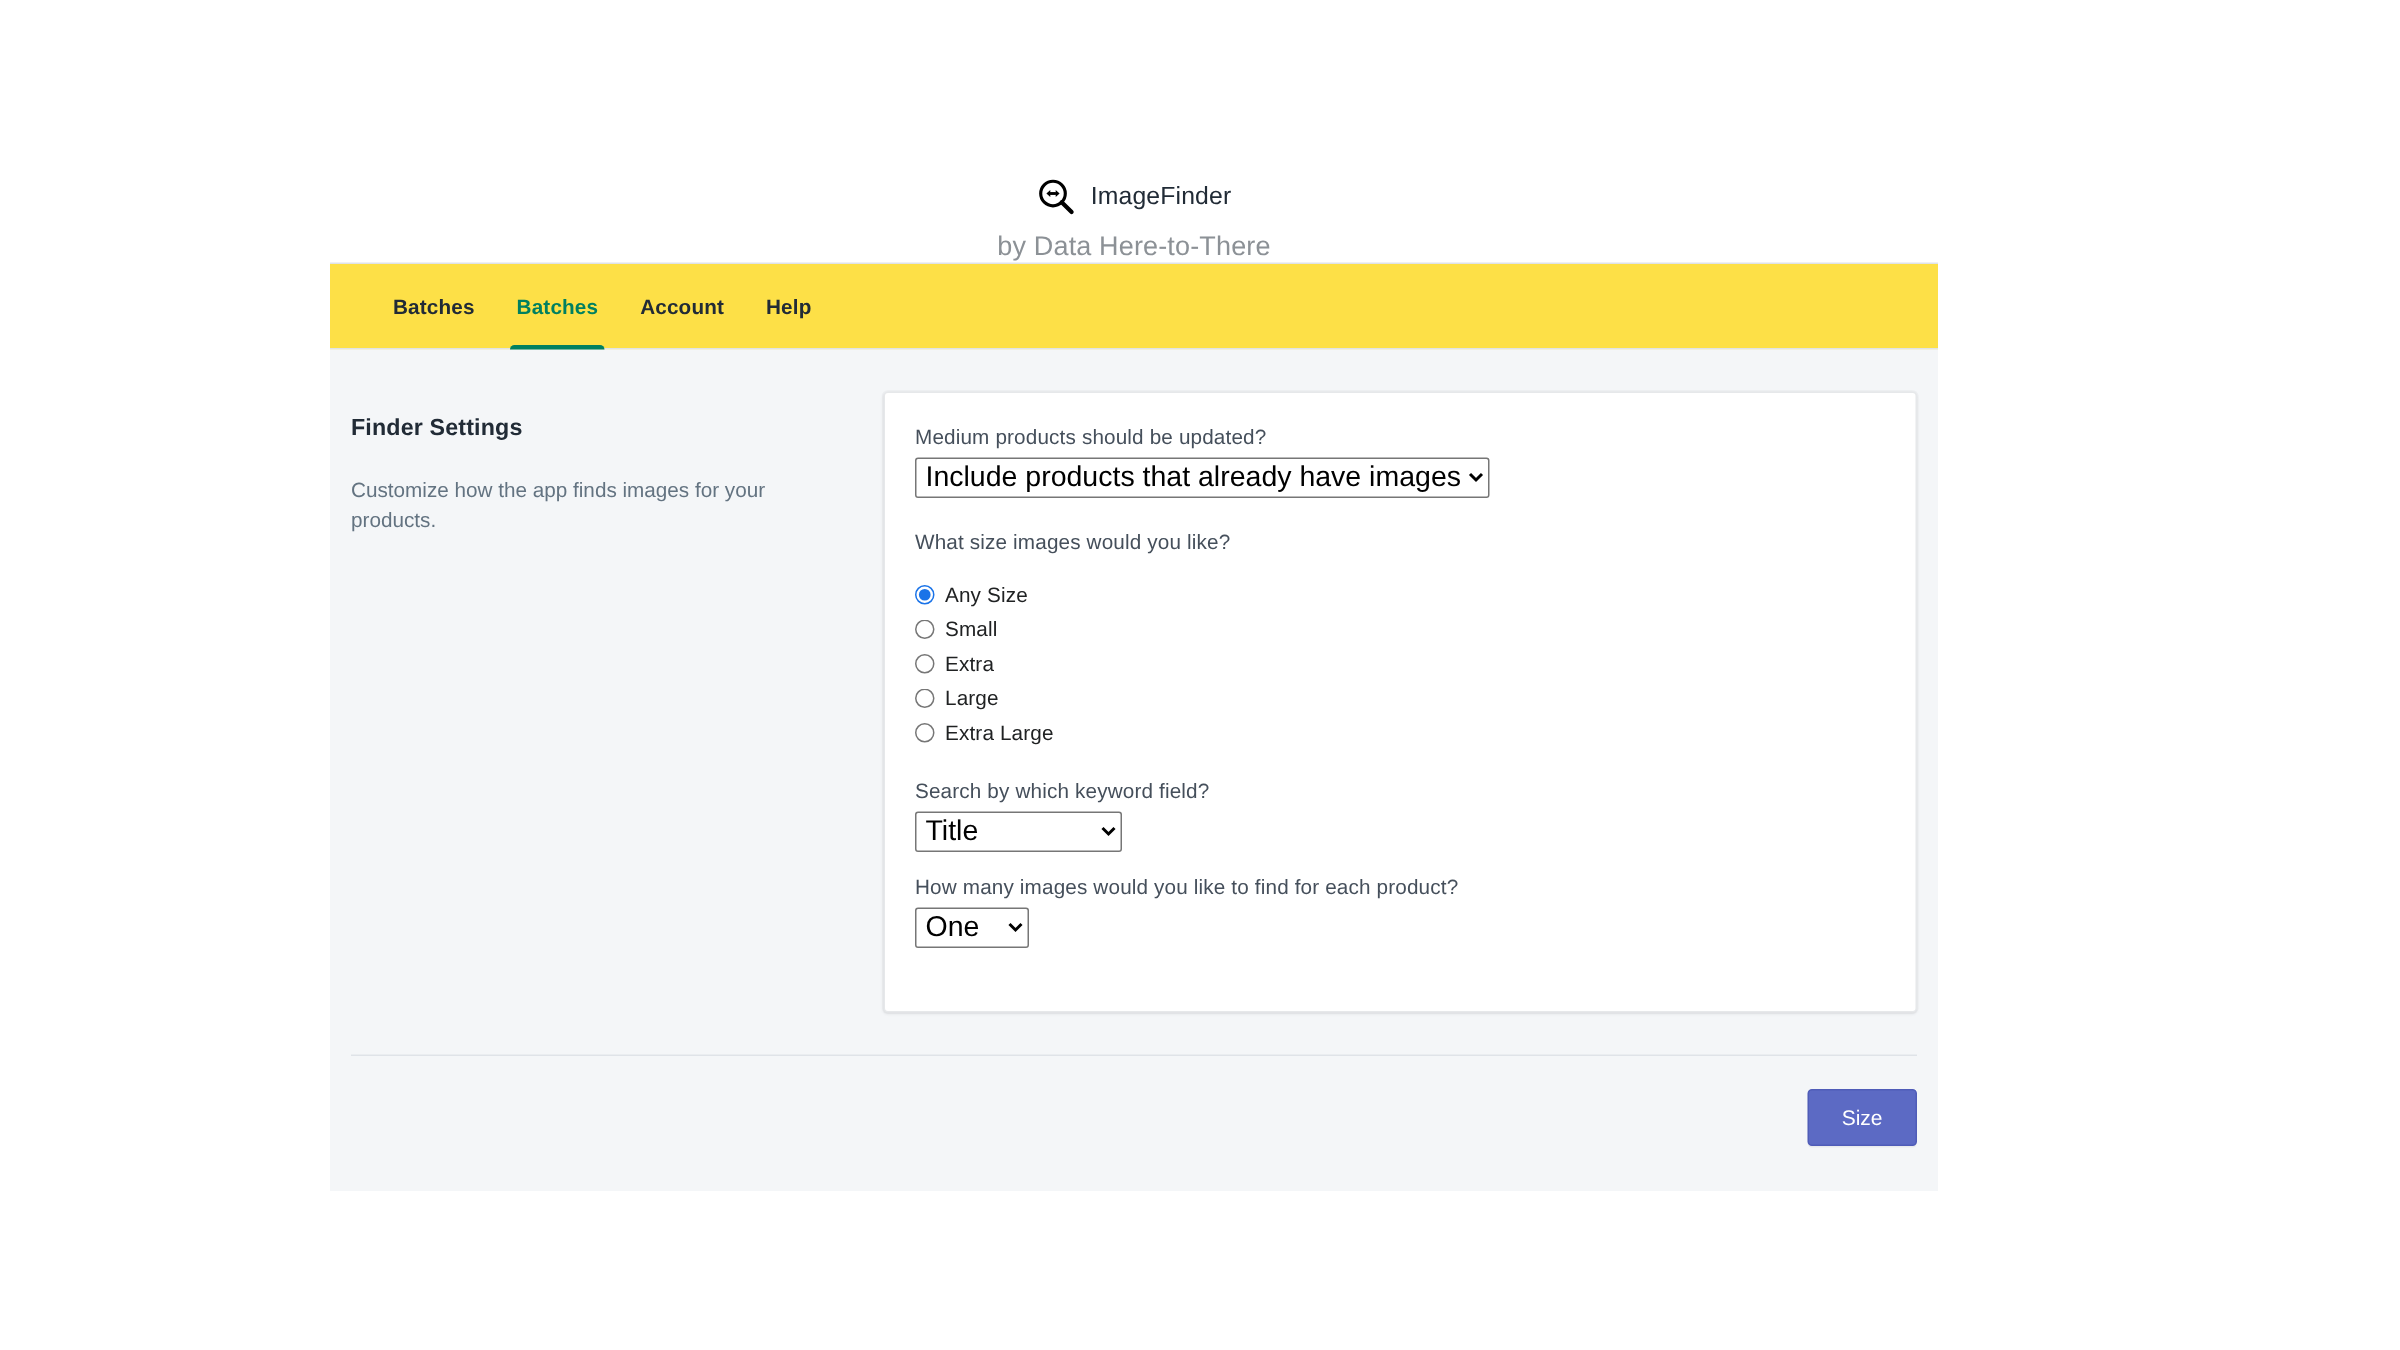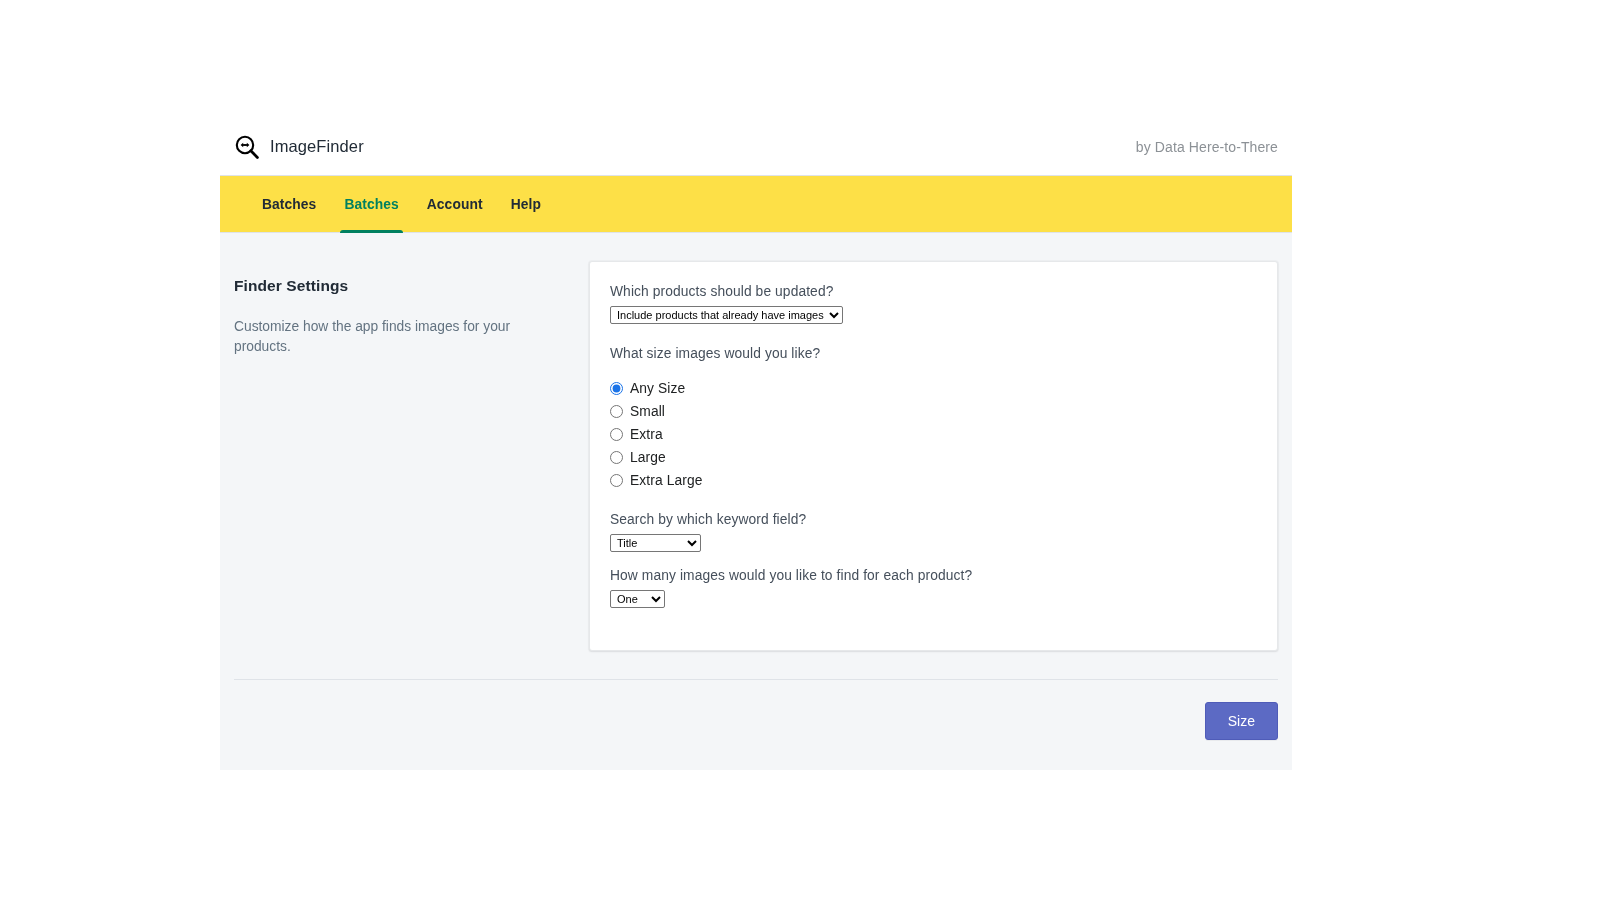--- a/index.html
+++ b/index.html
@@ -21,39 +21,40 @@
   
   .app-header {
     height: 58px;
     display: flex;
     align-items: center;
     justify-content: space-between;
     padding: 0 14px 0 14px;
     box-sizing: border-box;
     border-bottom: 1px solid #dfe3e8;
     background: #ffffff;
+    flex-direction: column;
   }
   .brand {
     display: flex;
     align-items: center;
     gap: 10px;
   }
   .brand-logo {
     width: 26px;
     height: 26px;
     display: block;
     flex: 0 0 auto;
   }
   .brand-name {
     font-size: 16.5px;
     color: #212b36;
     letter-spacing: 0.1px;
   }
   .byline {
-    font-size: 14px;
+    font-size: 18px;
     color: #8c9196;
     letter-spacing: 0.1px;
   }
   
   .app-nav {
     height: 57px;
     display: flex;
     align-items: stretch;
     padding-left: 28px;
     box-sizing: border-box;
@@ -130,21 +131,21 @@
   }
   .field-label {
     display: block;
     font-size: 13.8px;
     color: #454f5b;
     margin-bottom: 6px;
     letter-spacing: 0.1px;
   }
   select.native-select {
     font-family: "Liberation Sans", sans-serif;
-    font-size: 11px;
+    font-size: 19px;
     color: #000000;
     padding: 1px 2px;
     border: 1px solid #767676;
     background: #ffffff;
     border-radius: 2px;
     line-height: normal;
   }
   .radio-group {
     margin: 18px 0 20px 0;
   }
@@ -225,21 +226,21 @@
     <div class="settings-layout">
 
       <div class="settings-aside">
         <h2 class="aside-title">Finder Settings</h2>
         <p class="aside-desc">Customize how the app finds images for your products.</p>
       </div>
 
       <div class="settings-card">
 
         <div class="field-block">
-          <span class="field-label">Which products should be updated?</span>
+          <span class="field-label">Medium products should be updated?</span>
           <select class="native-select">
             <option selected="">Include products that already have images</option>
             <option>Only products without images</option>
           </select>
         </div>
 
         <div class="field-block gap-before">
           <span class="field-label">What size images would you like?</span>
 
           <div class="radio-group">

